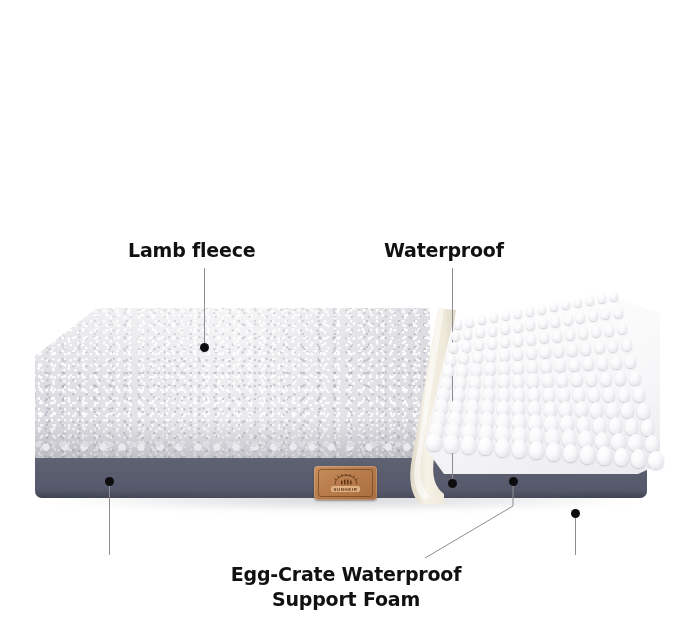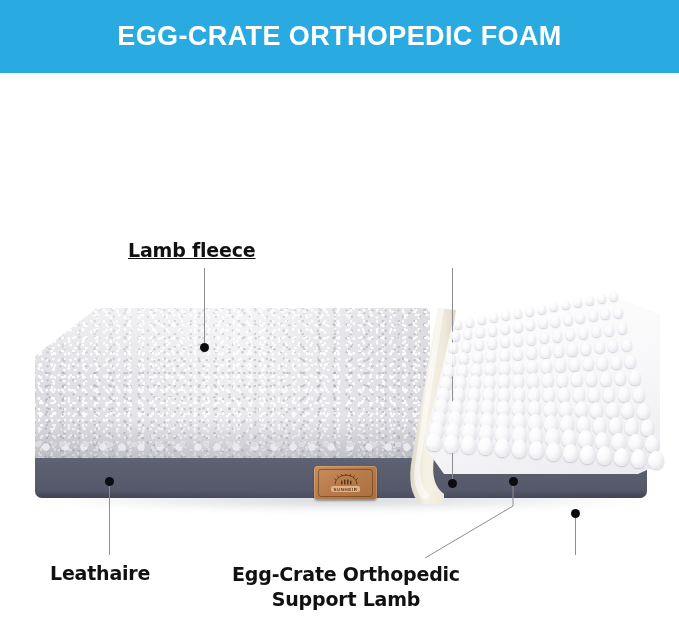--- a/index.html
+++ b/index.html
@@ -42,21 +42,21 @@
   .label{
     position:absolute;
     color:#111111;
     font-weight:bold;
     font-size:19px;
     font-family:"DejaVu Sans", sans-serif;
     letter-spacing:-.2px;
     white-space:nowrap;
   }
   .label.multi{white-space:normal;text-align:center;line-height:25px;}
-  #lbl-lamb{left:128px;top:239px;text-decoration:underline;}
+  #lbl-lamb{left:128px;top:239px;}
   #lbl-waterproof{left:384px;top:239px;}
   #lbl-leathaire{left:50px;top:562px;}
   #lbl-eggcrate{left:211px;top:562px;width:270px;text-align:center;}
   #lbl-nonslip{left:523px;top:562px;width:112px;text-align:center;}
 
   
   .leader{position:absolute;background:#8d8d93;}
   .vline{width:1px;}
   .dot{
     position:absolute;width:9px;height:9px;border-radius:50%;
@@ -182,23 +182,20 @@
     font-size:4.4px;letter-spacing:.6px;font-weight:bold;
     color:#5b3516;font-family:"Liberation Sans",sans-serif;
     background:#e0b285;border-radius:2px;padding:.6px 2.5px;margin-top:.5px;
   }
 </style>
 </head>
 <body>
 
 <div id="root">
 
-  <div class="banner">
-    <div class="banner-title">EGG-CRATE ORTHOPEDIC FOAM</div>
-  </div>
 
 
   <div class="product">
 
     <div class="base"></div>
     <div class="base-front"></div>
     <div class="shadow"></div>
 
     <div class="fleece">
       <div class="fleece-tex"></div>
@@ -413,16 +410,16 @@
   <div class="dot" id="dot-nonslip"></div>
 
   <div class="diag" style="left:425px;top:476px;">
     <svg width="95" height="85" viewBox="0 0 95 85">
       <path d="M88,4 L88,30 L0,82" stroke="#8d8d93" stroke-width="1" fill="none"></path>
     </svg>
   </div>
   <div class="dot" id="dot-eggc"></div>
 
   <div class="label" id="lbl-lamb">Lamb fleece</div>
-  <div class="label" id="lbl-leathaire">Leathaire</div>
-  <div class="label multi" id="lbl-eggcrate">Egg-Crate Orthopedic Support Lamb</div>
+  <div class="label" id="lbl-waterproof">Waterproof</div>
+  <div class="label multi" id="lbl-eggcrate">Egg-Crate Waterproof Support Foam</div>
 
 </div>
 
 </body></html>

